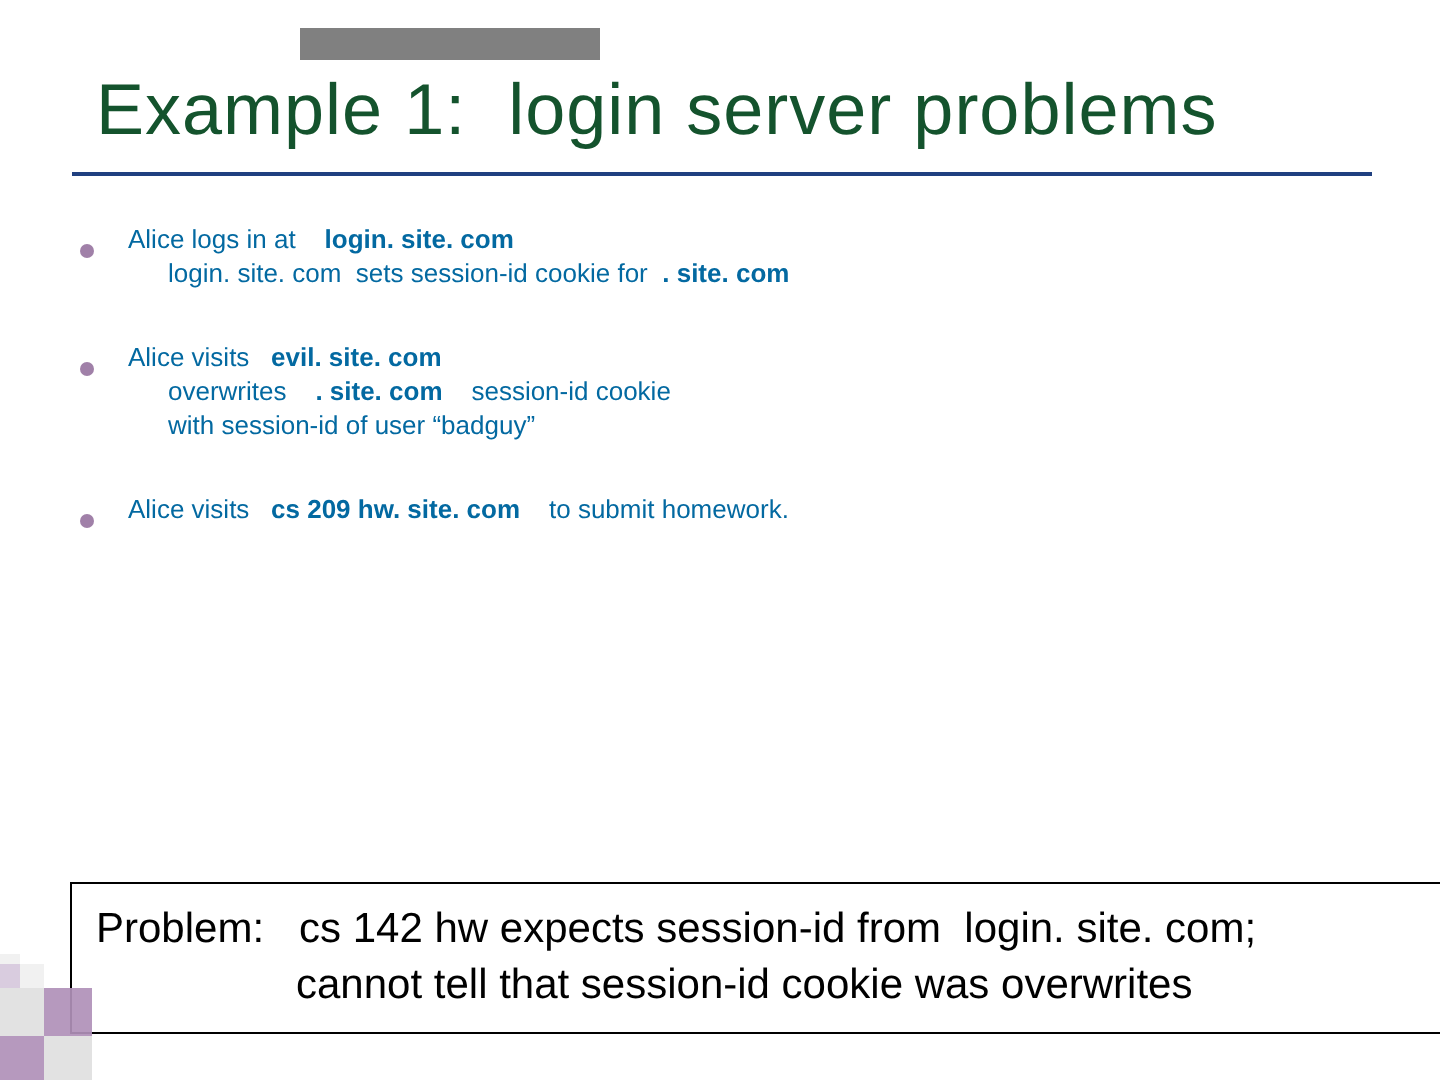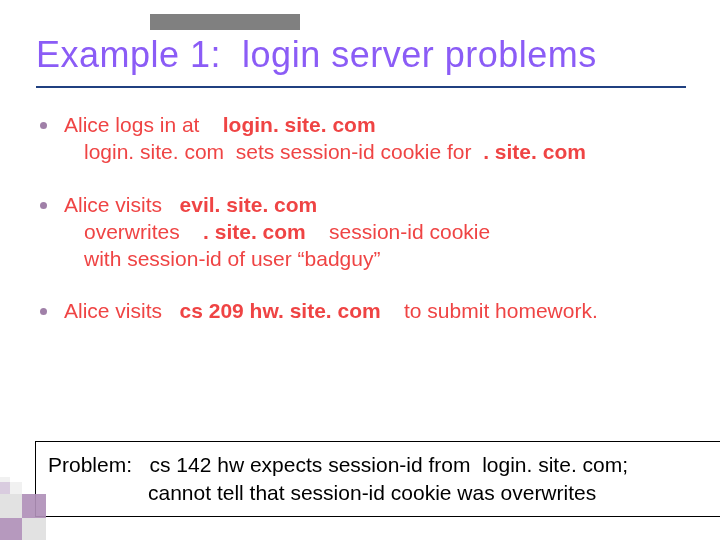--- a/index.html
+++ b/index.html
@@ -21,42 +21,42 @@
     position: absolute;
     top: 14px;
     left: 150px;
     width: 150px;
     height: 16px;
     background: #808080;
   }
   .title {
     position: absolute;
     top: 34px;
-    left: 36px;
+    left: 48px;
     right: 30px;
     font-size: 36px;
-    color: #8b5cf6;
+    color: #14532d;
     font-weight: 400;
     letter-spacing: 0.5px;
   }
   .title-rule {
     position: absolute;
     top: 86px;
     left: 36px;
     width: 650px;
     height: 2px;
     background: #204080;
   }
   .body {
     position: absolute;
     top: 112px;
     left: 36px;
     right: 30px;
-    font-size: 21px;
-    color: #ef4444;
+    font-size: 13px;
+    color: #0369a1;
     line-height: 1.28;
   }
   .item {
     position: relative;
     padding-left: 28px;
     margin-bottom: 26px;
   }
   .bullet-dot {
     position: absolute;
     left: 4px;

